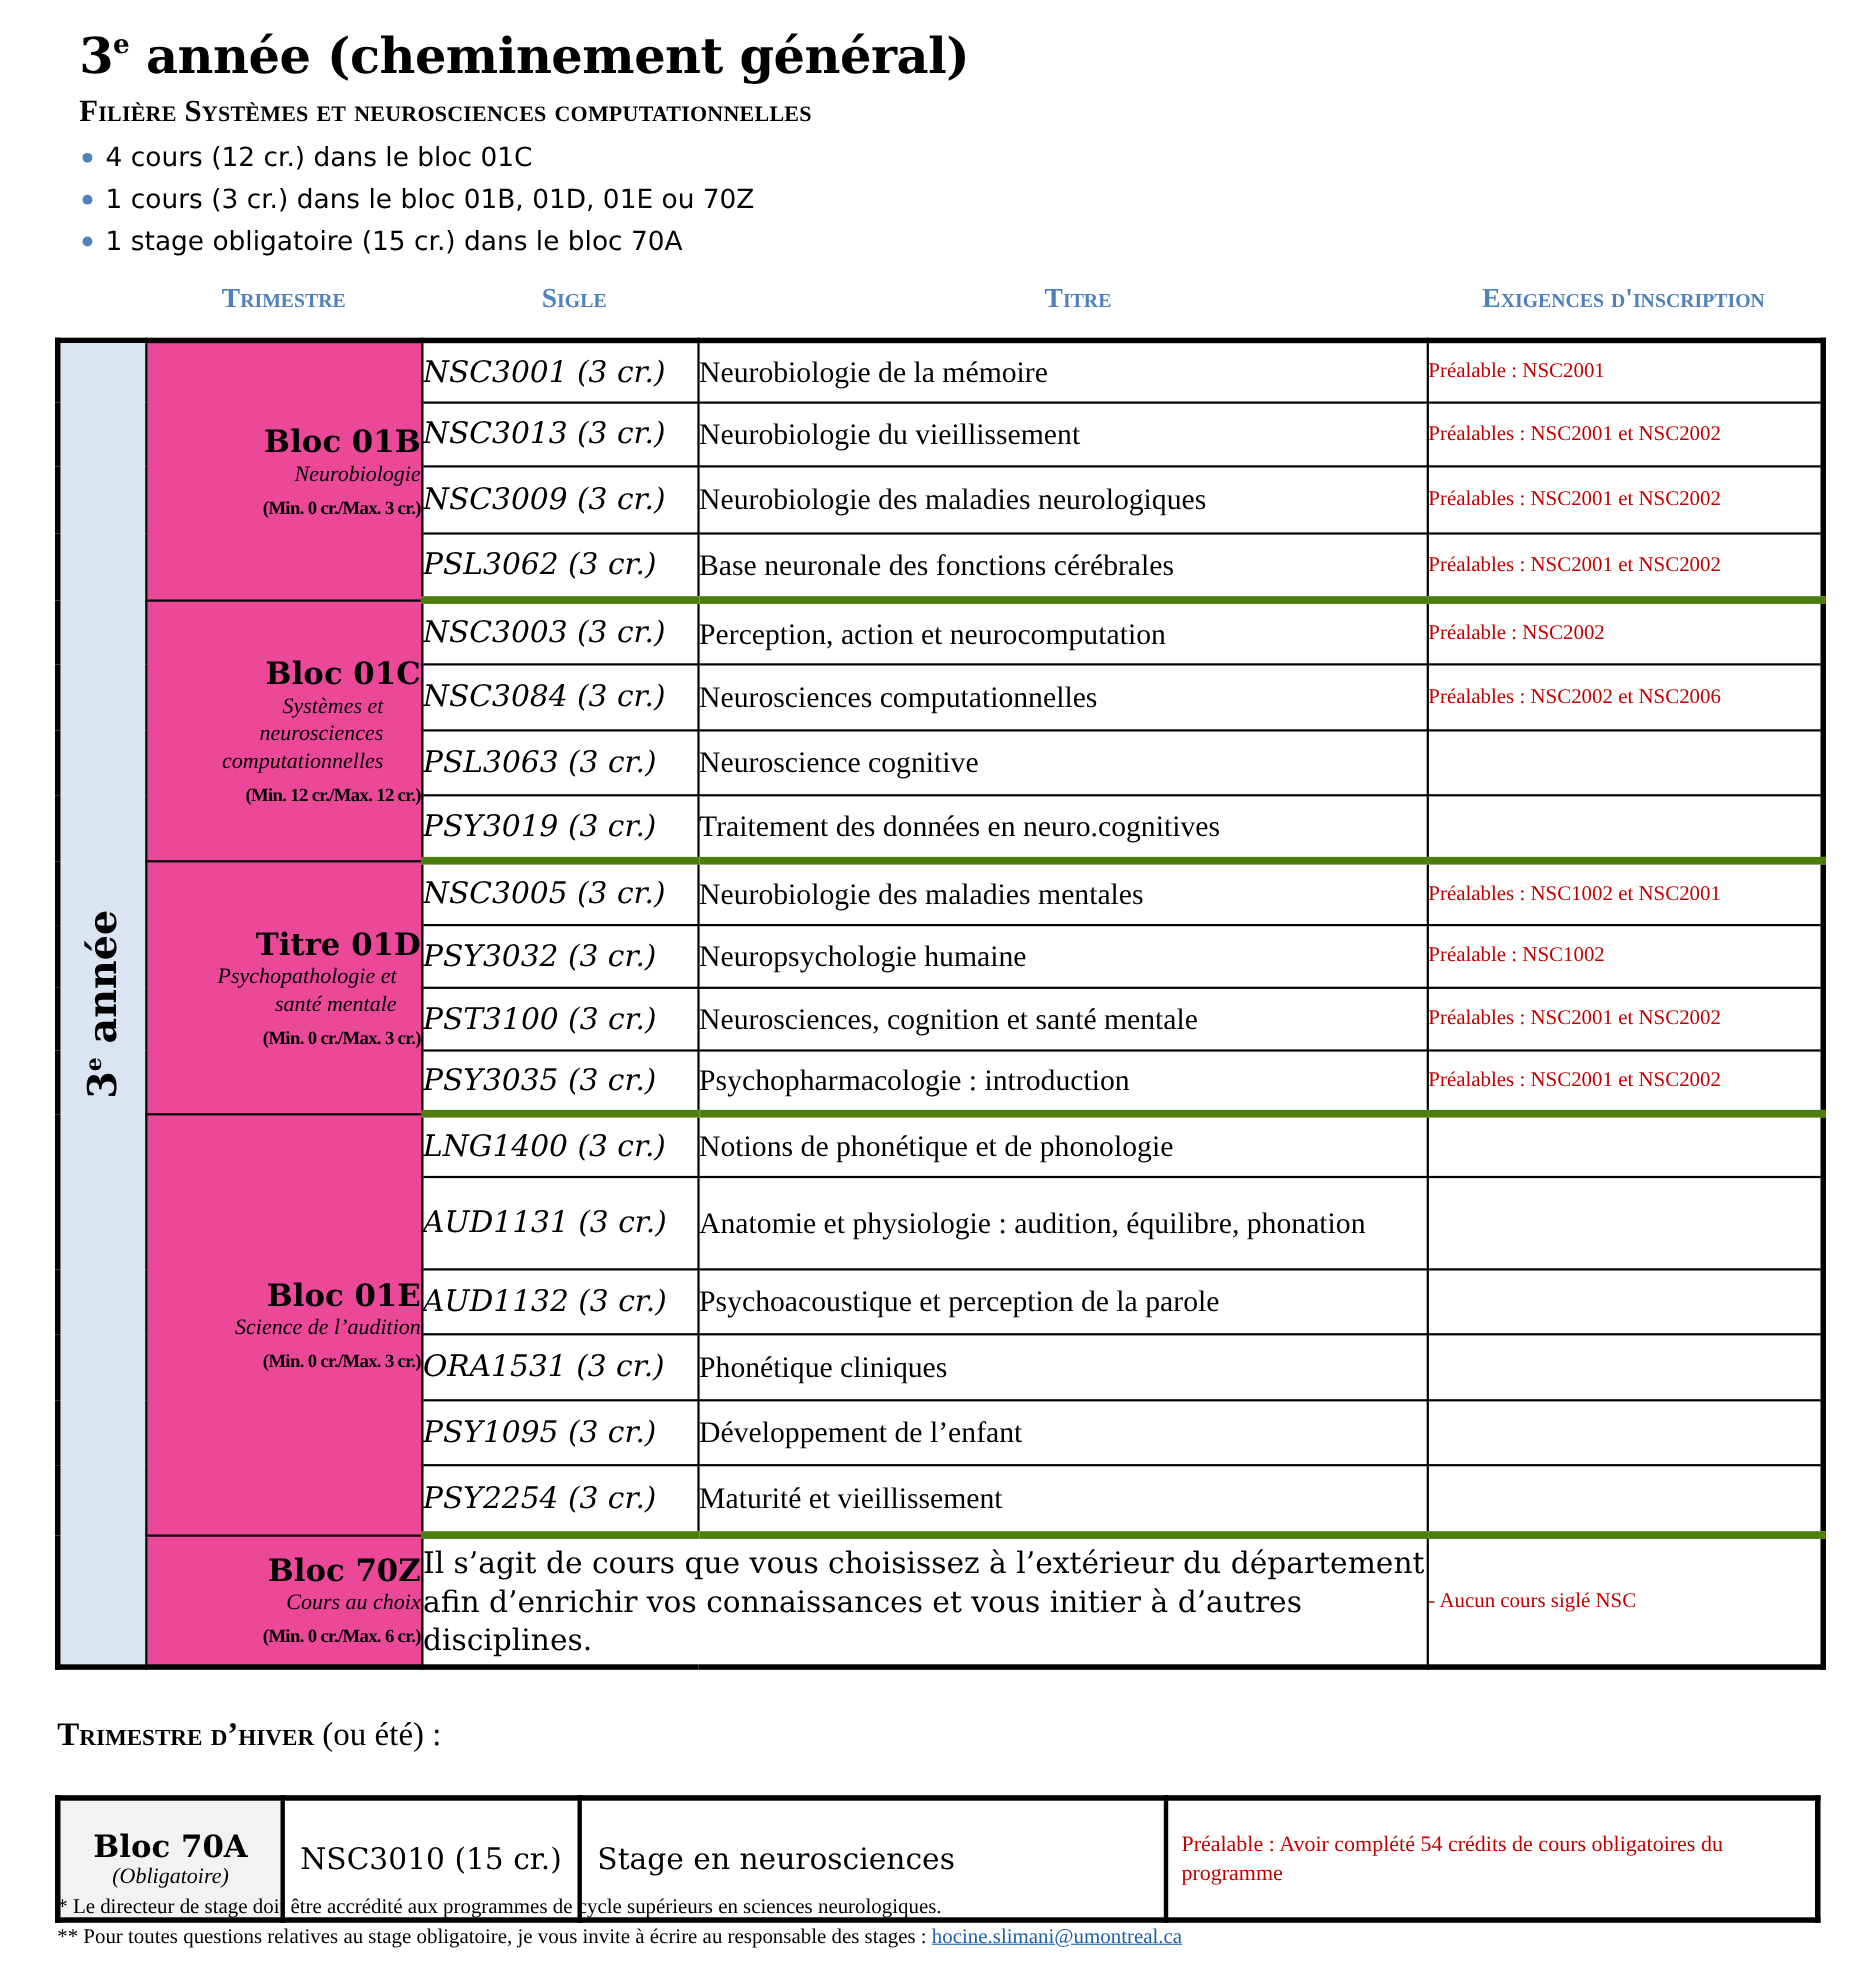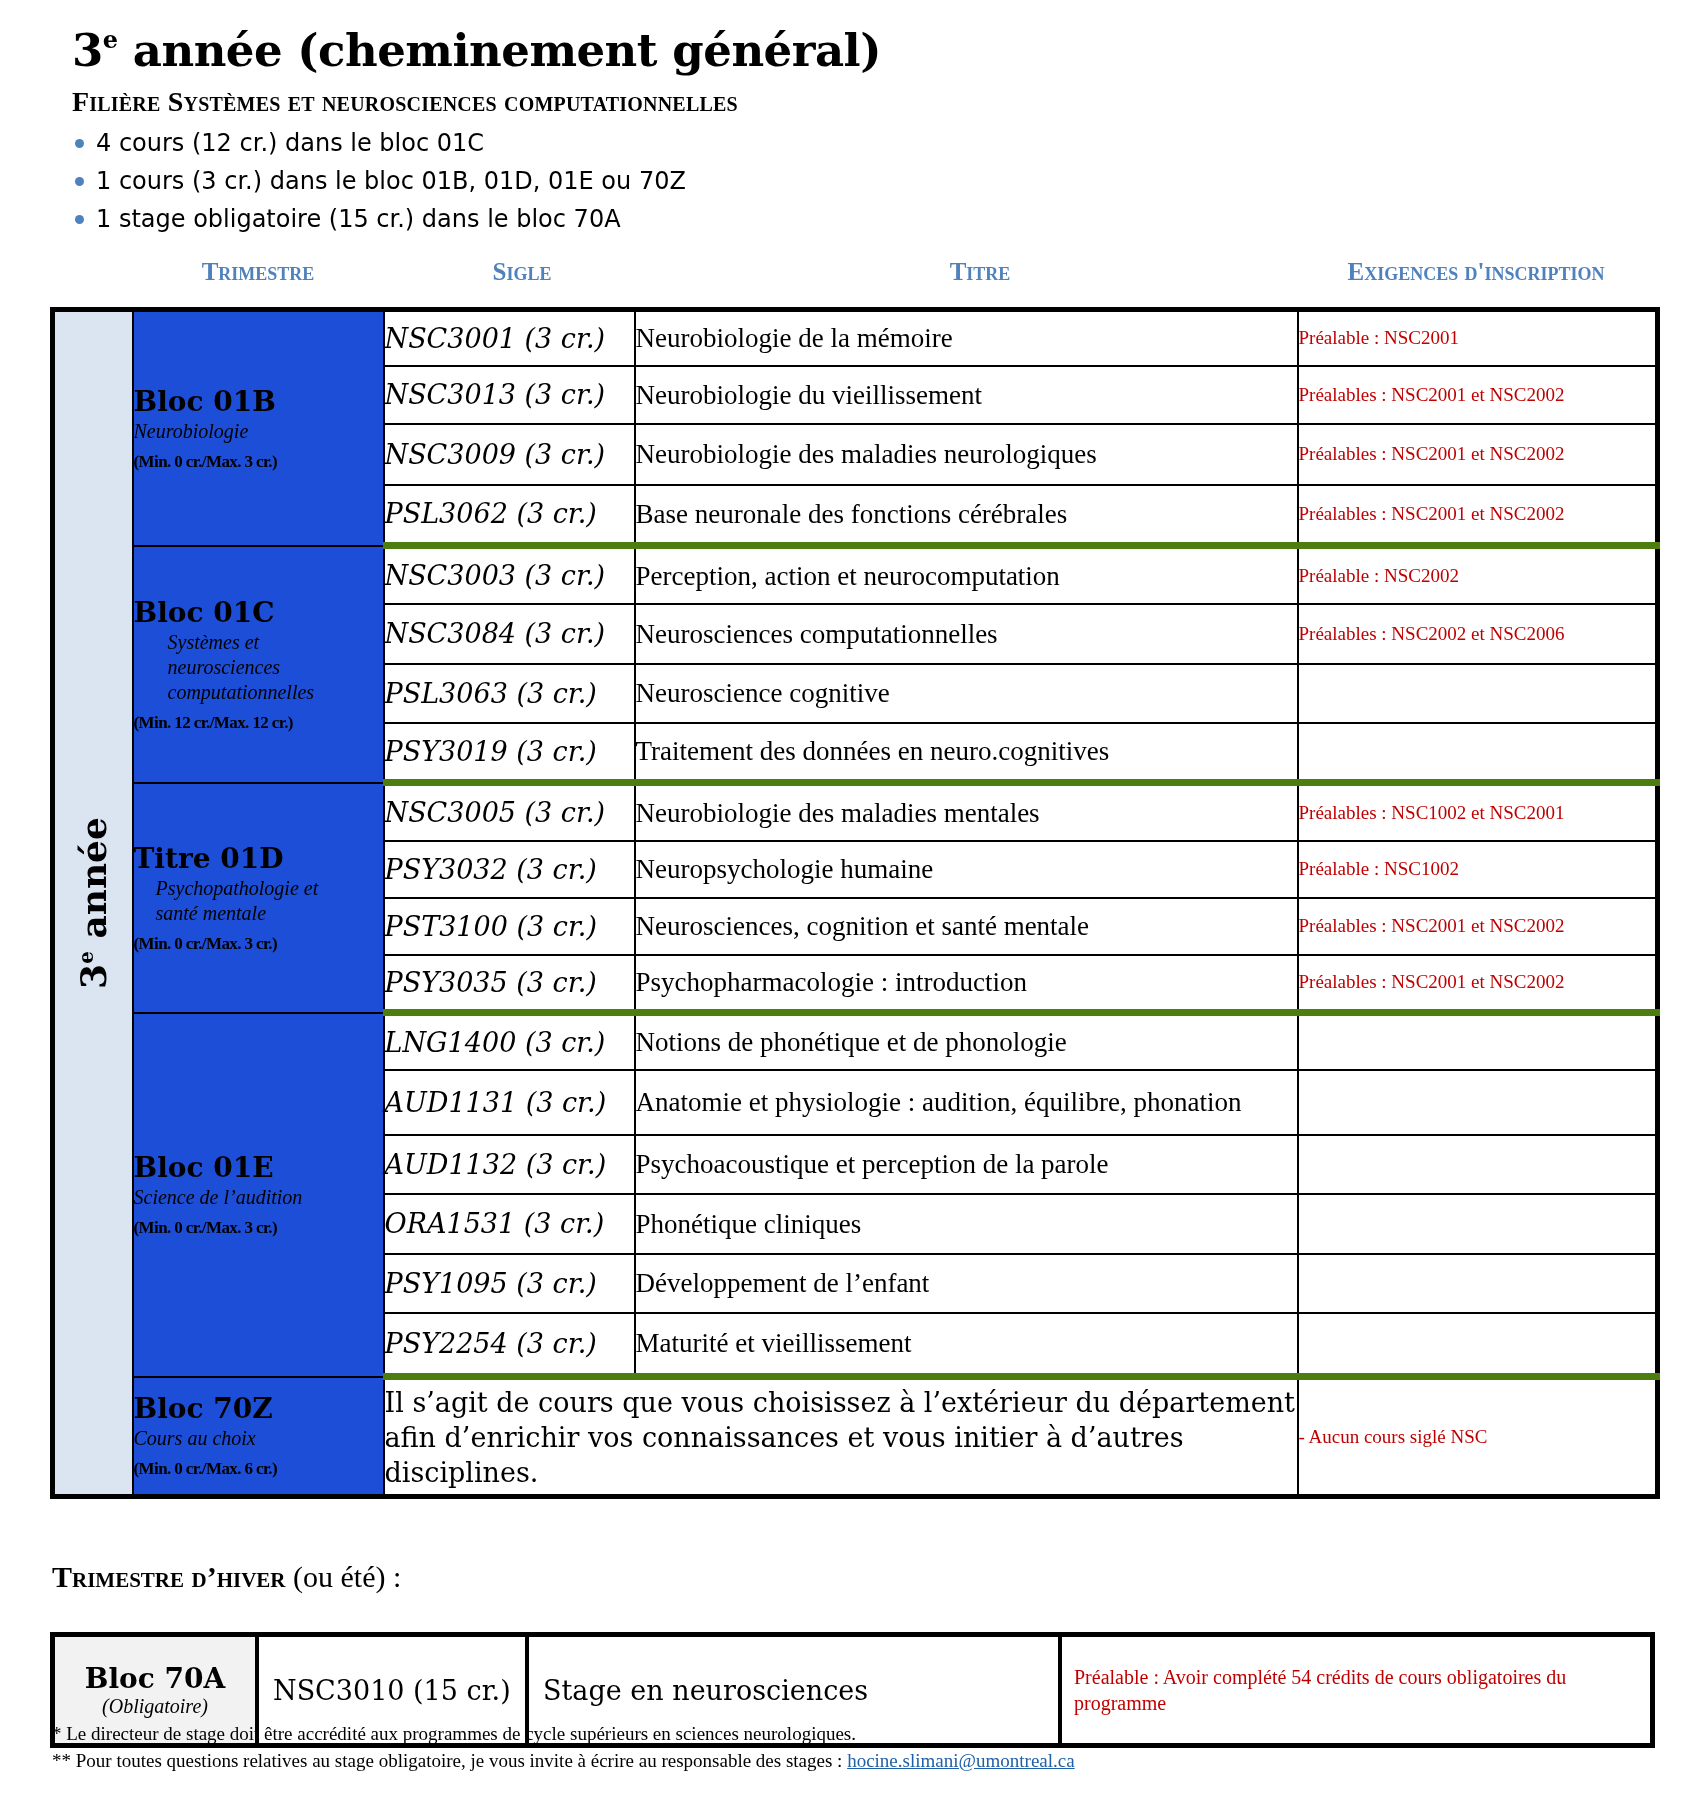--- a/index.html
+++ b/index.html
@@ -13,21 +13,21 @@
   #bullets li { height: 38px; line-height: 38px; white-space: nowrap; position: relative; padding-left: 24px; }
   #bullets li .dot { position: absolute; left: 3px; top: 15px; width: 9px; height: 9px; border-radius: 50%; background: #4f81bd; }
 
   .colhead { top: 258px; font-size: 25px; font-variant: small-caps; color: #4f81bd; font-weight: bold; white-space: nowrap; transform: translateX(-50%); font-family: "Liberation Serif", serif; }
 
   table.main { position: absolute; left: 50px; top: 307px; border-collapse: collapse; table-layout: fixed; width: 1605px; border: 5px solid #000; }
   table.main td { border: 2px solid #000; padding: 0; vertical-align: middle; }
   td.year { background: #dbe5f1; width: 78px; border-right: 4px solid #000; position: relative; }
   td.year .vlabel { position: absolute; left: 50%; top: 50%; transform: translate(-50%,-50%) rotate(-90deg); font-family: "DejaVu Serif", serif; font-weight: bold; font-size: 36px; white-space: nowrap; }
   td.year .vlabel sup { font-size: 20px; }
-  td.bloc { background: #1d4ed8; width: 247px; text-align: left; border-right: 4px solid #000; border-bottom: 5px solid #000; border-top: 5px solid #000; }
+  td.bloc { background: #ec4899; width: 247px; text-align: right; border-right: 4px solid #000; border-bottom: 5px solid #000; border-top: 5px solid #000; }
   .bloc-name { font-weight: bold; font-size: 28px; font-family: "DejaVu Serif", serif; line-height: 34px; }
   .bloc-sub { font-style: italic; font-size: 20px; line-height: 25px; }
   .bloc-range { font-weight: bold; font-size: 17px; margin-top: 8px; letter-spacing: -0.6px; }
   td.sigle { width: 247px; font-size: 27px; padding-left: 14px; font-family: "DejaVu Serif", serif; white-space: nowrap; border-right: 2px solid #000; font-style: italic; }
   td.titre { font-size: 27px; padding-left: 14px; padding-right: 10px; line-height: 34px; }
   td.exig { width: 354px; font-size: 19px; color: #c00000; padding-left: 12px; border-left: 4px solid #000; white-space: nowrap; }
   tr.grp-end td.sigle, tr.grp-end td.titre, tr.grp-end td.exig { border-bottom: 7px solid #4d7c0f; }
   td.desc { font-size: 27px; padding-left: 14px; line-height: 35px; font-family: "DejaVu Serif", serif; }
 
   #winter-heading { left: 52px; top: 1560px; font-size: 30px; white-space: nowrap; }
@@ -157,21 +157,21 @@
     <tr style="height:57px">
       <td class="bloc" rowspan="6">
         <div class="bloc-name">Bloc 01E</div>
         <div class="bloc-sub">Science de l’audition</div>
         <div class="bloc-range">(Min. 0 cr./Max. 3 cr.)</div>
       </td>
       <td class="sigle">LNG1400 (3 cr.)</td>
       <td class="titre">Notions de phonétique et de phonologie</td>
       <td class="exig"></td>
     </tr>
-    <tr style="height:65px">
+    <tr style="height:84px">
       <td class="sigle">AUD1131 (3 cr.)</td>
       <td class="titre">Anatomie et physiologie : audition, équilibre, phonation</td>
       <td class="exig"></td>
     </tr>
     <tr style="height:59px">
       <td class="sigle">AUD1132 (3 cr.)</td>
       <td class="titre">Psychoacoustique et perception de la parole</td>
       <td class="exig"></td>
     </tr>
     <tr style="height:60px">

